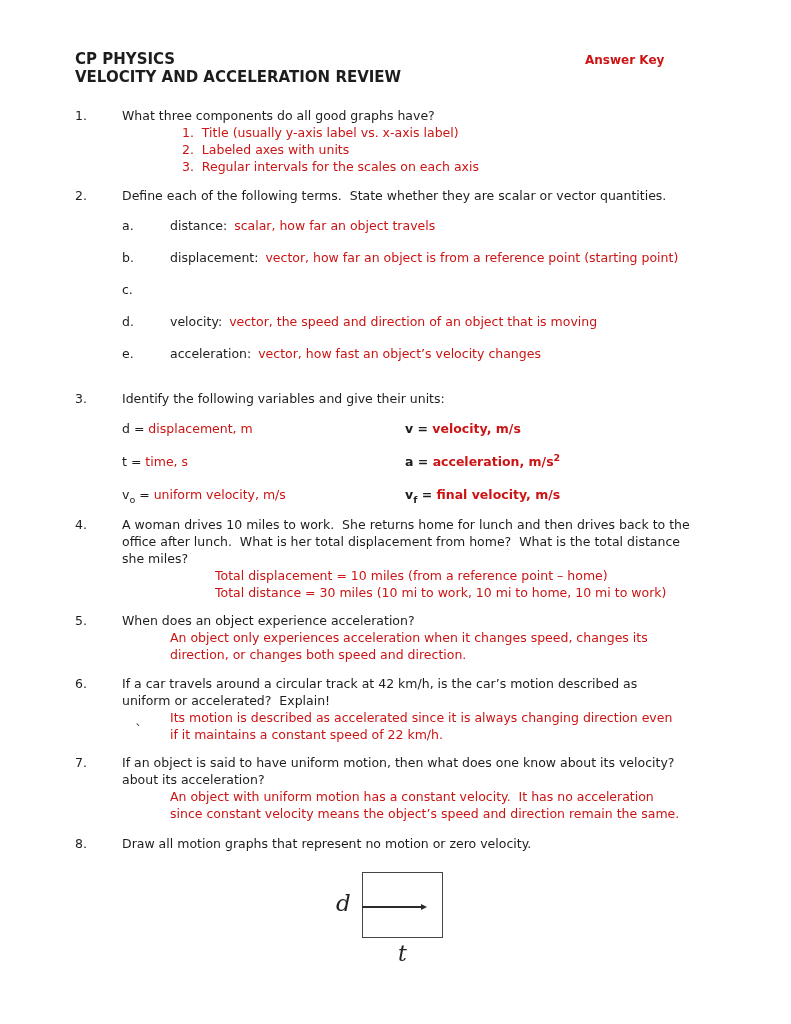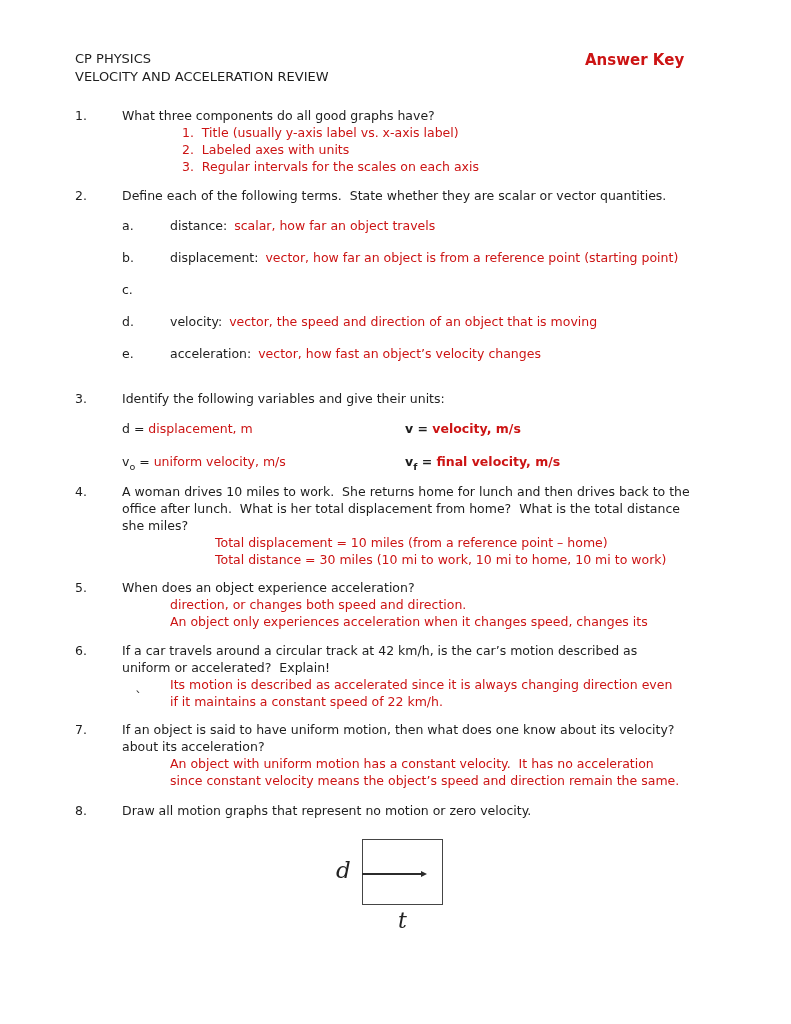--- a/index.html
+++ b/index.html
@@ -6,24 +6,24 @@
   html, body { margin: 0; padding: 0; background: #ffffff; }
   .page {
     width: 791px; height: 1024px; position: relative; overflow: hidden;
     background: #ffffff; color: #1d1d1d;
     font-family: "DejaVu Sans", "Liberation Sans", sans-serif;
     font-size: 12.5px; line-height: 17px;
     padding: 50px 28px 0 75px;
   }
   .pre { white-space: pre-wrap; }
   .red { color: #cc1414; }
-  .hdr-line { font-weight: normal; font-size: 13px; line-height: 18px; }
+  .hdr-line { font-weight: bold; font-size: 15px; line-height: 18px; }
   .answer-key {
     position: absolute; top: 52px; left: 585px;
-    color: #cc1414; font-weight: bold; font-size: 15px;
+    color: #cc1414; font-weight: bold; font-size: 12px;
   }
   .q { display: flex; }
   .qnum { width: 47px; flex: none; }
   .qbody { flex: 1; min-width: 0; position: relative; }
   .q1 { margin-top: 21px; }
   .q2 { margin-top: 12px; }
   .q3 { margin-top: 28px; }
   .q4 { margin-top: 13px; }
   .q5 { margin-top: 11px; }
   .q6 { margin-top: 12px; }
@@ -119,20 +119,24 @@
   <div class="q q3">
     <div class="qnum">3.</div>
     <div class="qbody">
       <div class="pre">Identify the following variables and give their units:</div>
 
       <div class="q3-row first">
         <div class="q3-cell pre"><span>d</span><sub></sub><span class="pre"> = </span><span class="red pre">displacement, m</span><sup class="red"></sup></div>
         <div class="q3-cell rightcol pre"><span>v</span><sub></sub><span class="pre"> = </span><span class="red pre">velocity, m/s</span><sup class="red"></sup></div>
       </div>
 
+      <div class="q3-row">
+        <div class="q3-cell pre"><span>t</span><sub></sub><span class="pre"> = </span><span class="red pre">time, s</span><sup class="red"></sup></div>
+        <div class="q3-cell rightcol pre"><span>a</span><sub></sub><span class="pre"> = </span><span class="red pre">acceleration, m/s</span><sup class="red">2</sup></div>
+      </div>
 
       <div class="q3-row">
         <div class="q3-cell pre"><span>v</span><sub>o</sub><span class="pre"> = </span><span class="red pre">uniform velocity, m/s</span><sup class="red"></sup></div>
         <div class="q3-cell rightcol pre"><span>v</span><sub>f</sub><span class="pre"> = </span><span class="red pre">final velocity, m/s</span><sup class="red"></sup></div>
       </div>
     </div>
   </div>
 
   <div class="q q4">
     <div class="qnum">4.</div>
@@ -145,22 +149,22 @@
         <div class="pre">Total distance = 30 miles (10 mi to work, 10 mi to home, 10 mi to work)</div>
       </div>
     </div>
   </div>
 
   <div class="q q5">
     <div class="qnum">5.</div>
     <div class="qbody">
       <div class="pre">When does an object experience acceleration?</div>
       <div class="ind-answers red">
+        <div class="pre">An object only experiences acceleration when it changes speed, changes its</div>
         <div class="pre">direction, or changes both speed and direction.</div>
-        <div class="pre">An object only experiences acceleration when it changes speed, changes its</div>
       </div>
     </div>
   </div>
 
   <div class="q q6">
     <div class="qnum">6.</div>
     <div class="qbody">
       <div class="pre">If a car travels around a circular track at 42 km/h, is the car’s motion described as</div>
       <div class="pre">uniform or accelerated?  Explain!</div>
       <div class="ind-answers red">

